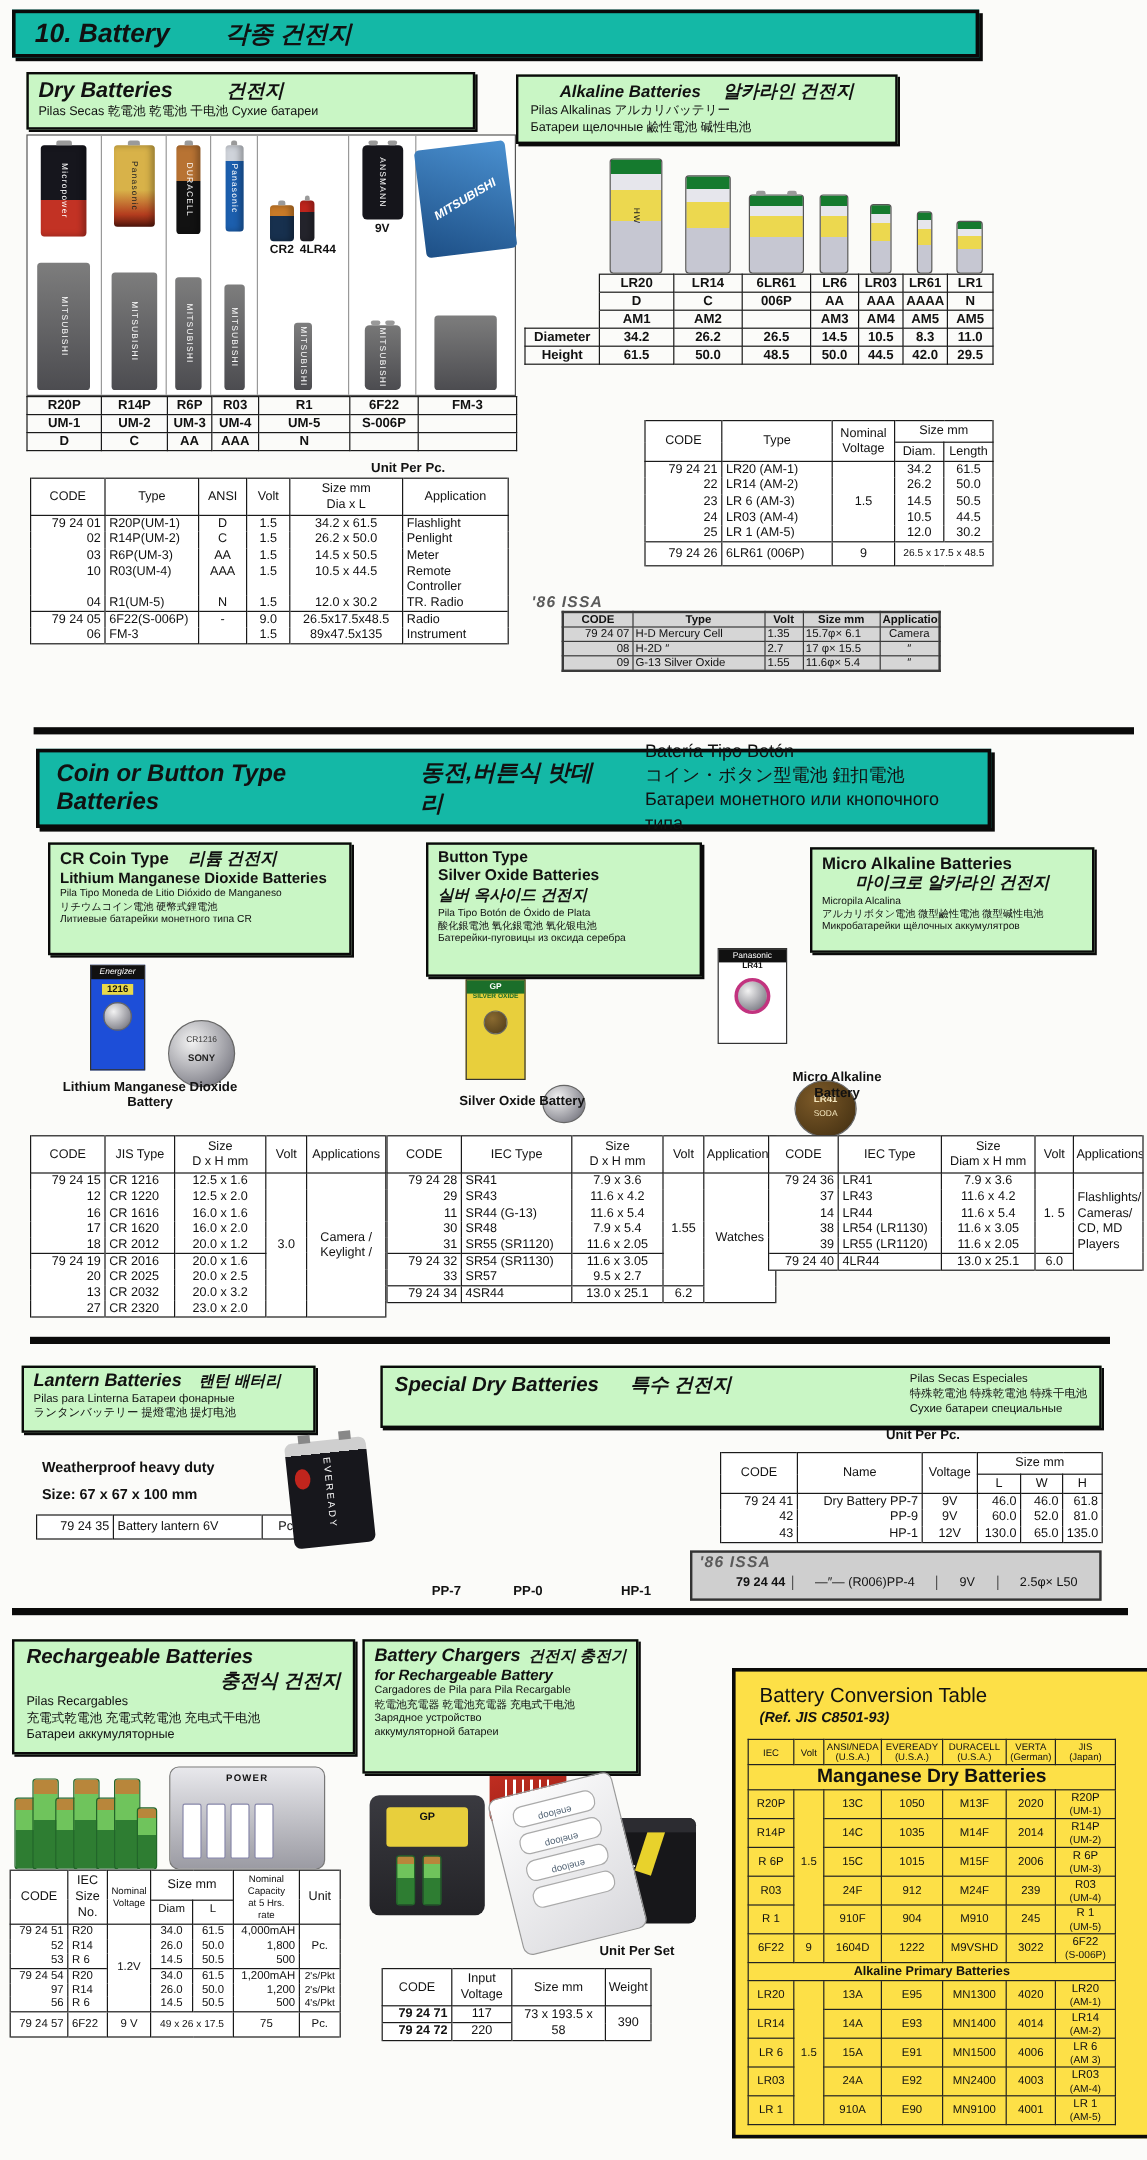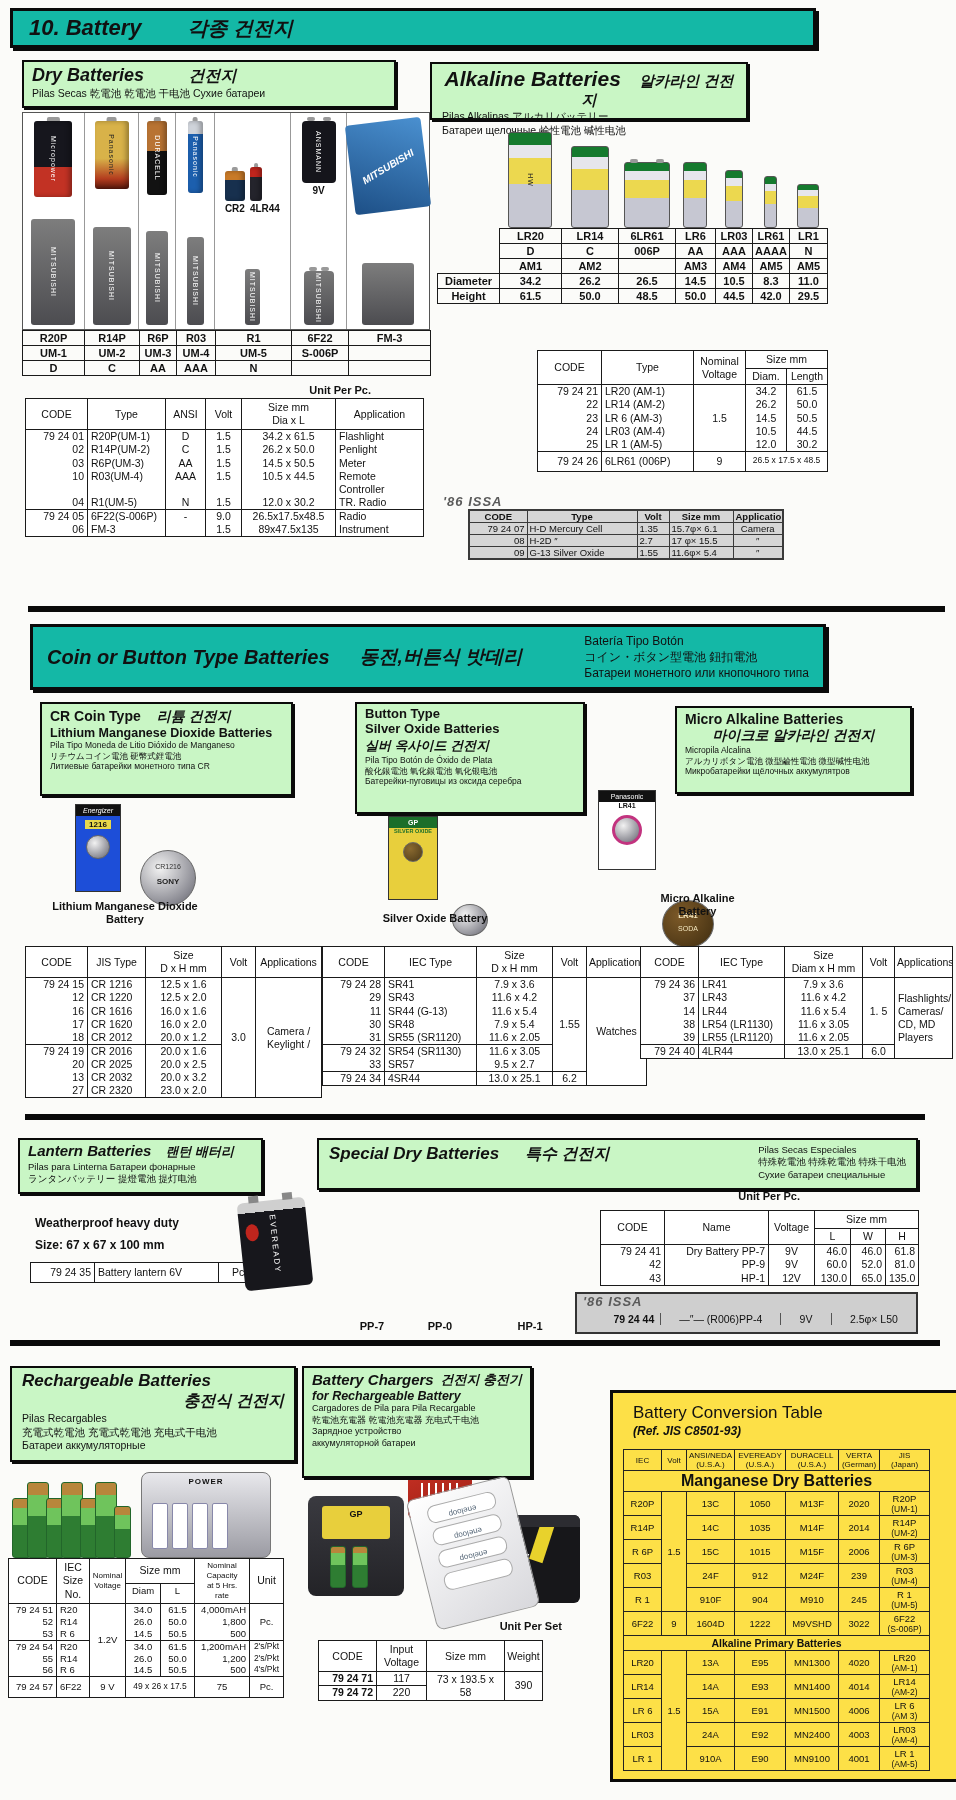--- a/index.html
+++ b/index.html
@@ -248,21 +248,21 @@
           <td>FM-3</td>
           <td class="ct"></td>
           <td class="ct">1.5</td>
           <td class="ct">89x47.5x135</td>
           <td>Instrument</td>
         </tr>
   </tbody>
     </table>
 
   <div class="abs gbox" style="left:430px;top:62px;width:318px;height:58px;padding:3px 10px">
-    <div style="text-align:center"><span class="it" style="font-size:21px">Alkaline Batteries</span>
+    <div style="text-align:center"><span class="it" style="font-size:14px">Alkaline Batteries</span>
     <span class="it" style="font-size:15px;margin-left:14px">알카라인 건전지</span></div>
     <div class="sub">Pilas Alkalinas アルカリバッテリー</div>
     <div class="sub">Батареи щелочные 鹼性電池 碱性电池</div>
   </div>
 
   <div class="abs" style="left:499px;top:120px;width:328px;height:108px;display:flex;align-items:flex-end">
     <div style="width:62px;display:flex;justify-content:center">
         <div class="alkb" style="width:42px;height:94px">
           <span class="vtw" style="color:#222">HW</span>
         </div>
@@ -453,21 +453,21 @@
           <td class="ct">″</td>
         </tr>
   </tbody>
     </table>
 
   <div class="abs blk" style="left:28px;top:606px;width:917px;height:6px"></div>
 
   <div class="abs cyan" style="left:30px;top:624px;width:796px;height:66px;display:flex;align-items:center;padding:0 14px;gap:30px">
     <span class="it" style="font-size:20px">Coin or Button Type Batteries</span>
     <span class="it" style="font-size:19px">동전,버튼식 밧데리</span>
-    <div style="font-size:12px;line-height:1.35;margin-left:auto">
+    <div style="font-size:15px;line-height:1.35;margin-left:auto">
       <div>Batería Tipo Botón</div>
         <div>コイン・ボタン型電池 鈕扣電池</div>
         <div>Батареи монетного или кнопочного типа</div>
     </div>
   </div>
 
   <div class="abs gbox" style="left:40px;top:702px;width:253px;height:94px;padding:3px 8px">
     <div><span style="font-size:14px;font-weight:bold">CR Coin Type</span><span class="it" style="font-size:14px;margin-left:16px">리튬 건전지</span></div>
     <div style="font-size:12.5px;font-weight:bold">Lithium Manganese Dioxide Batteries</div>
     <div style="font-size:8.5px;line-height:1.25">
@@ -924,21 +924,21 @@
         </tr>
     <tr>
           <td class="tl rt">79 24 54</td>
           <td class="tl">R20</td>
           <td class="tl ct">34.0</td>
           <td class="tl ct">61.5</td>
           <td class="tl rt">1,200mAH</td>
           <td class="tl ct" style="font-size:8.5px">2's/Pkt</td>
         </tr>
     <tr>
-          <td class="rt">55</td>
+          <td class="rt">97</td>
           <td>R14</td>
           <td class="ct">26.0</td>
           <td class="ct">50.0</td>
           <td class="rt">1,200</td>
           <td class="ct" style="font-size:8.5px">2's/Pkt</td>
         </tr>
     <tr>
           <td class="rt">56</td>
           <td>R 6</td>
           <td class="ct">14.5</td>

